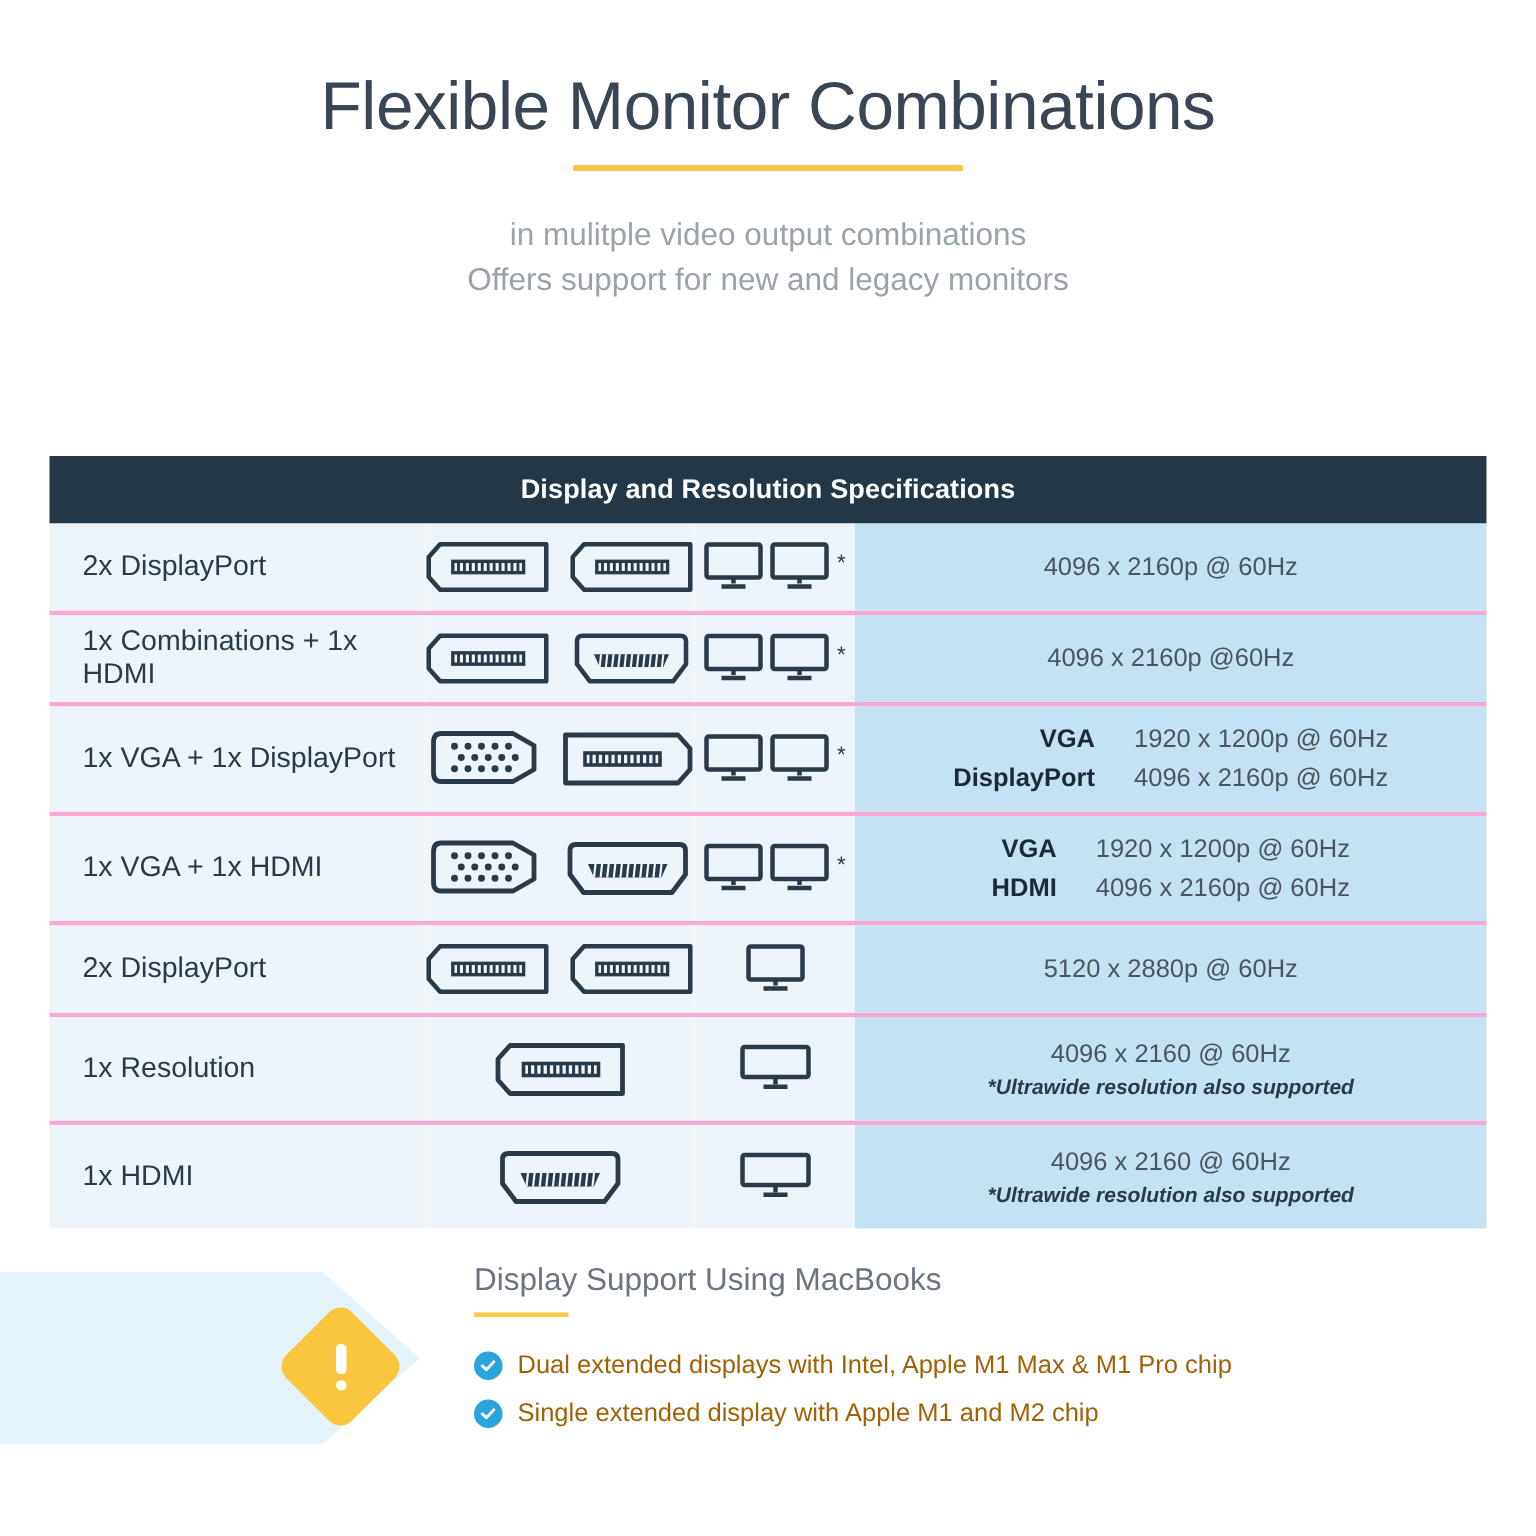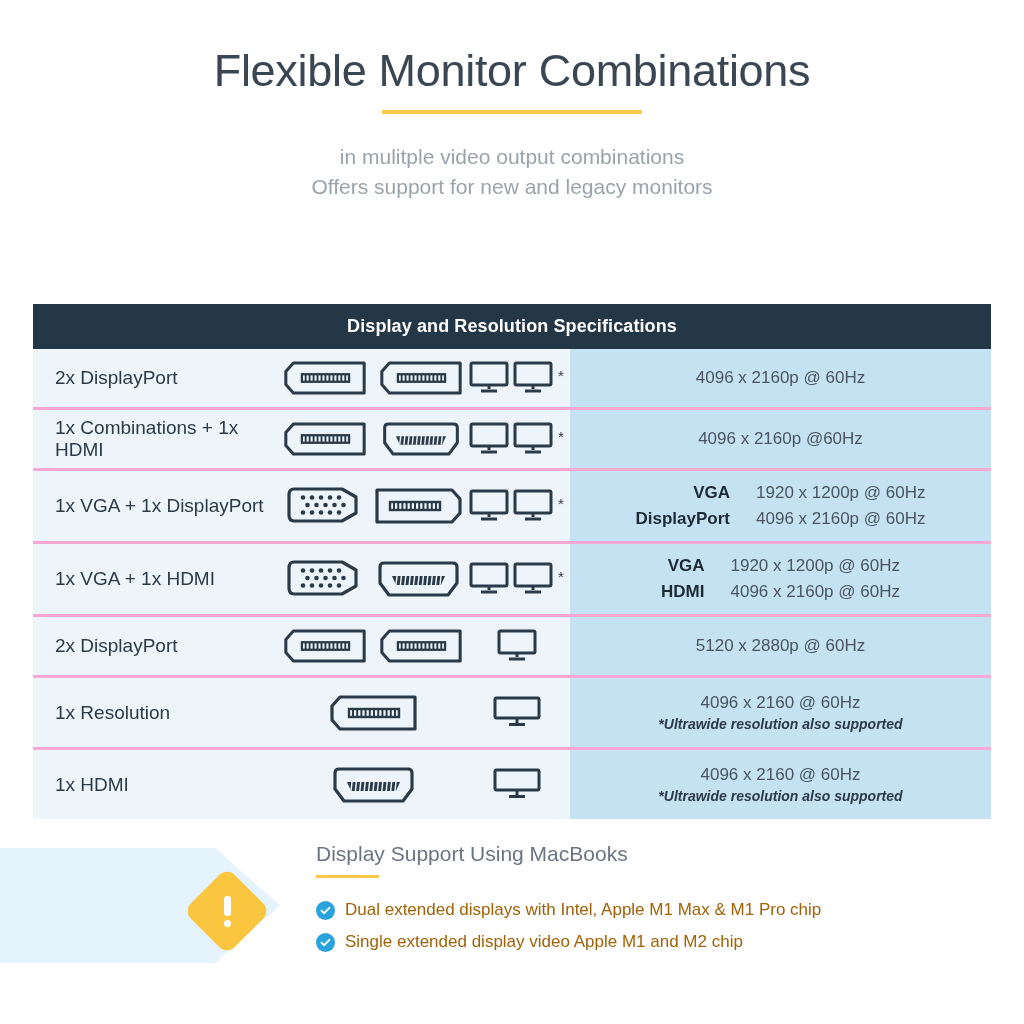--- a/index.html
+++ b/index.html
@@ -635,17 +635,17 @@
             </svg>
           </span>
           <span>Dual extended displays with Intel, Apple M1 Max &amp; M1 Pro chip</span>
         </div>
         <div class="bullet">
           <span class="check-circle">
             <svg width="11" height="11" viewBox="0 0 11 11">
               <path d="M1.5 5.6 L4.2 8.2 L9.3 2.8" fill="none" stroke="#ffffff" stroke-width="1.9" stroke-linecap="round" stroke-linejoin="round"></path>
             </svg>
           </span>
-          <span>Single extended display video Apple M1 and M2 chip</span>
+          <span>Single extended display with Apple M1 and M2 chip</span>
         </div>
       </div>
   </div>
 </div>
 
 </body></html>

